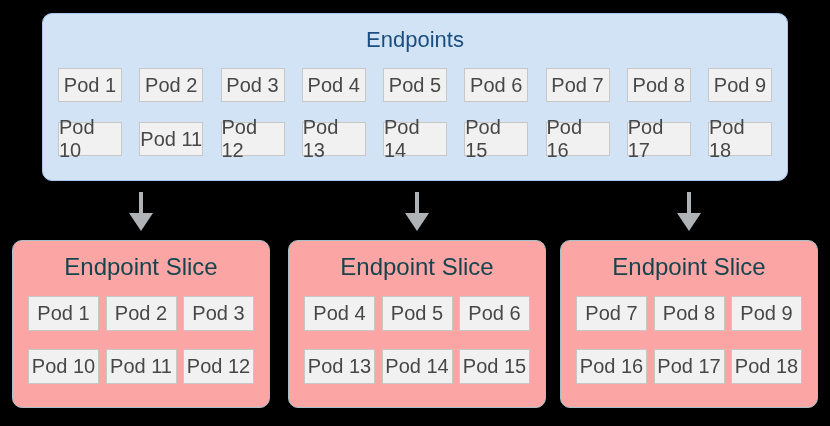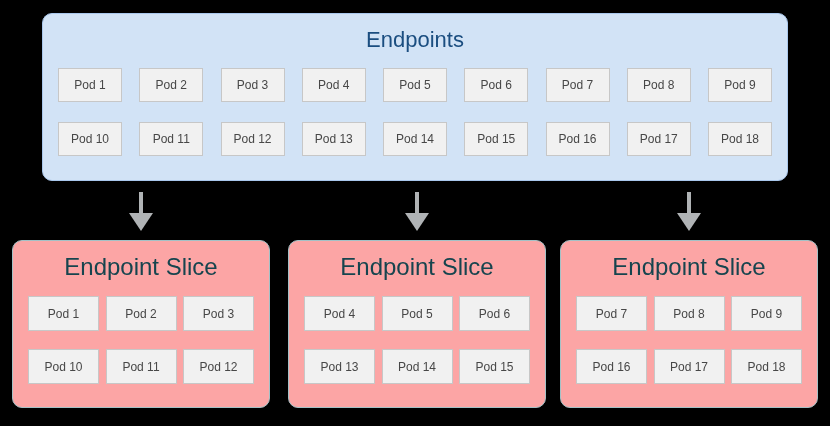--- a/index.html
+++ b/index.html
@@ -53,21 +53,21 @@
 
   
   .pod {
     box-sizing: border-box;
     background: #f1f1f1;
     border: 1px solid #c7c7c7;
     border-radius: 0;
     display: flex;
     align-items: center;
     justify-content: center;
-    font-size: 12px;
+    font-size: 20px;
     color: #474747;
   }
   .endpoints-box .pod {
     width: 64px;
     height: 34px;
   }
   .slice-box .pod {
     width: 71px;
     height: 35px;
   }

